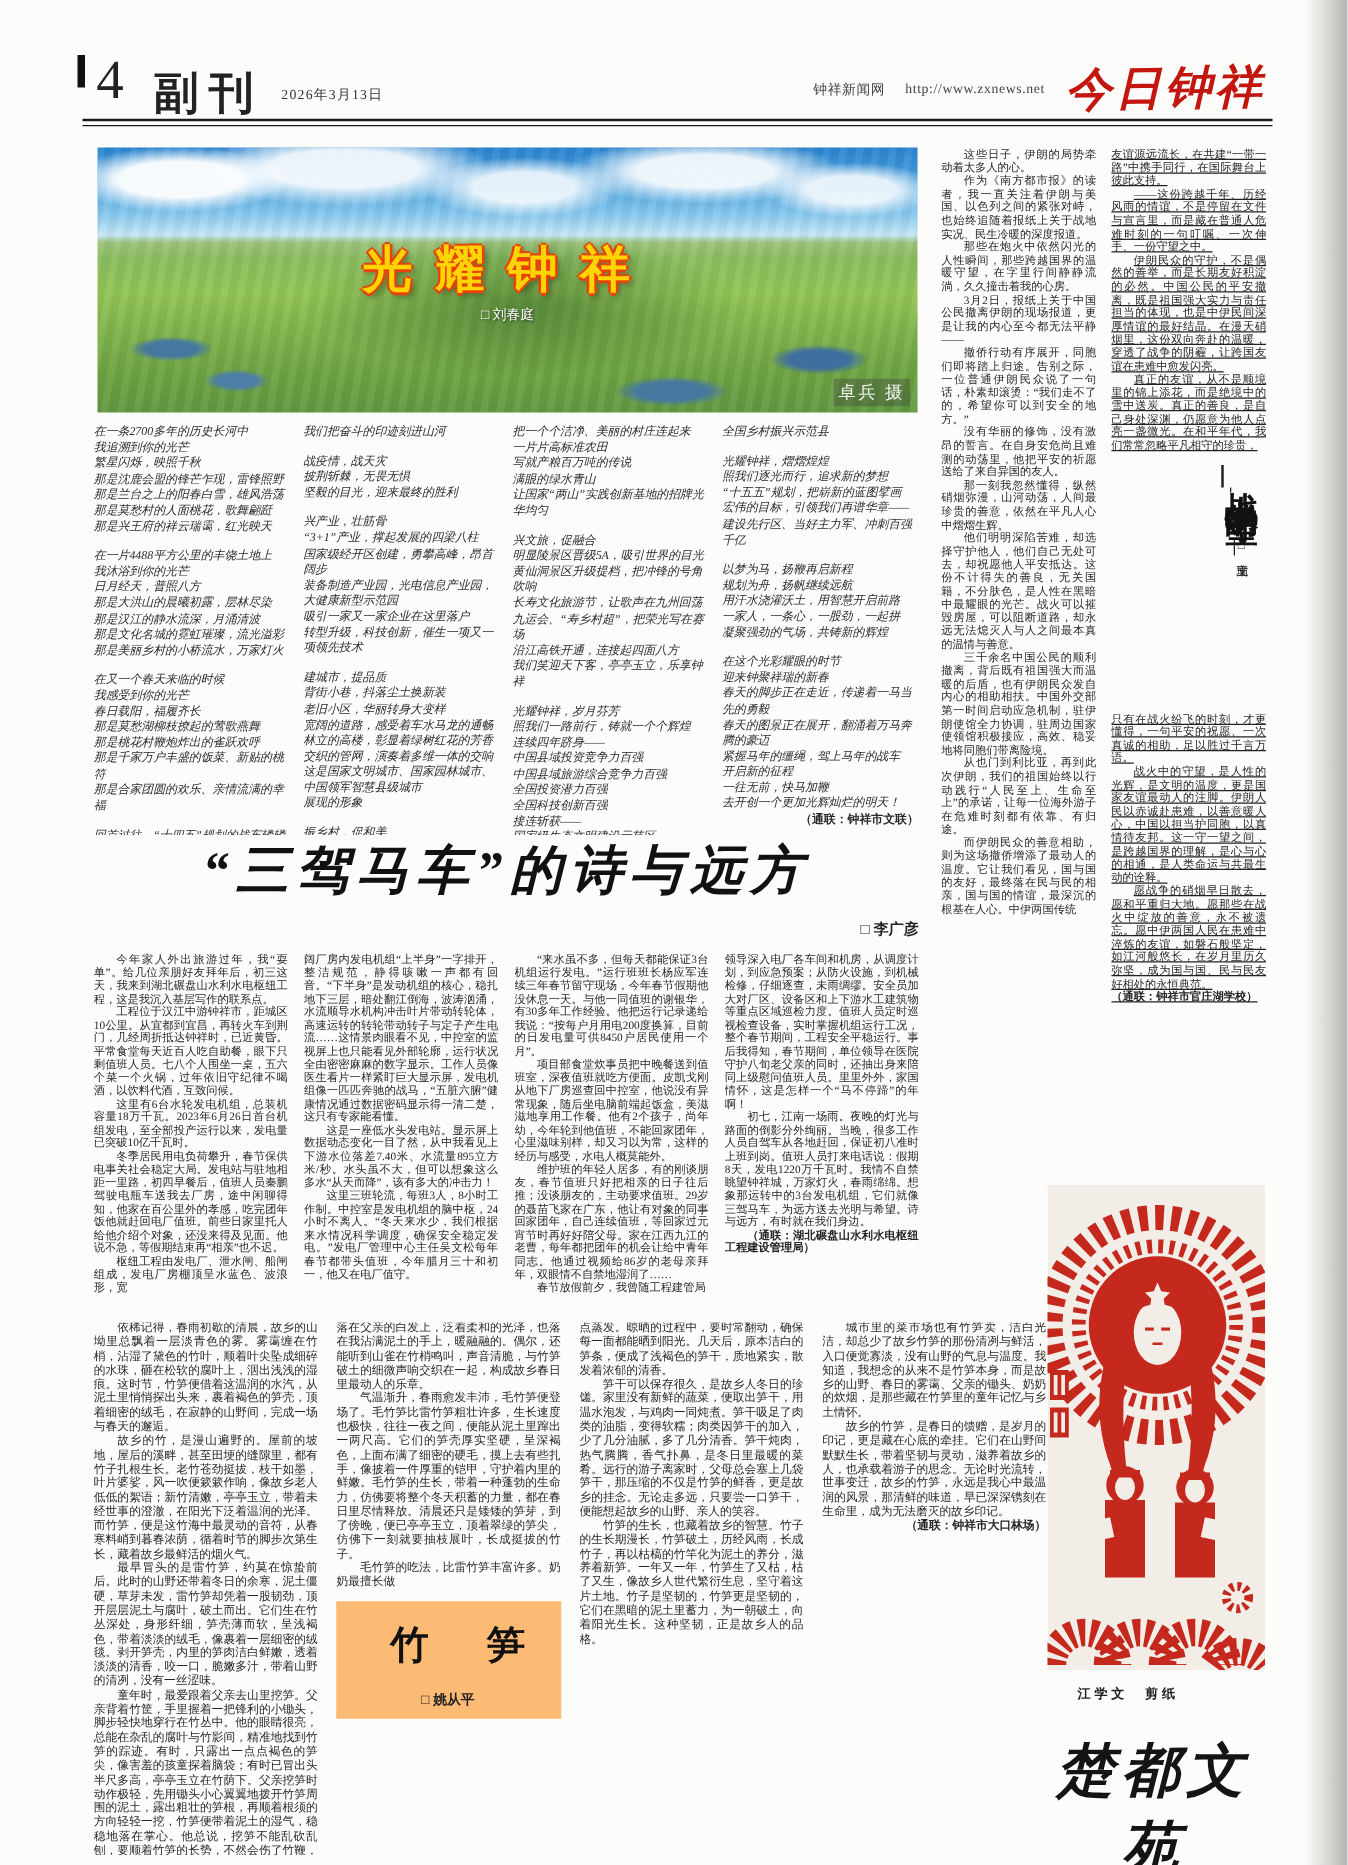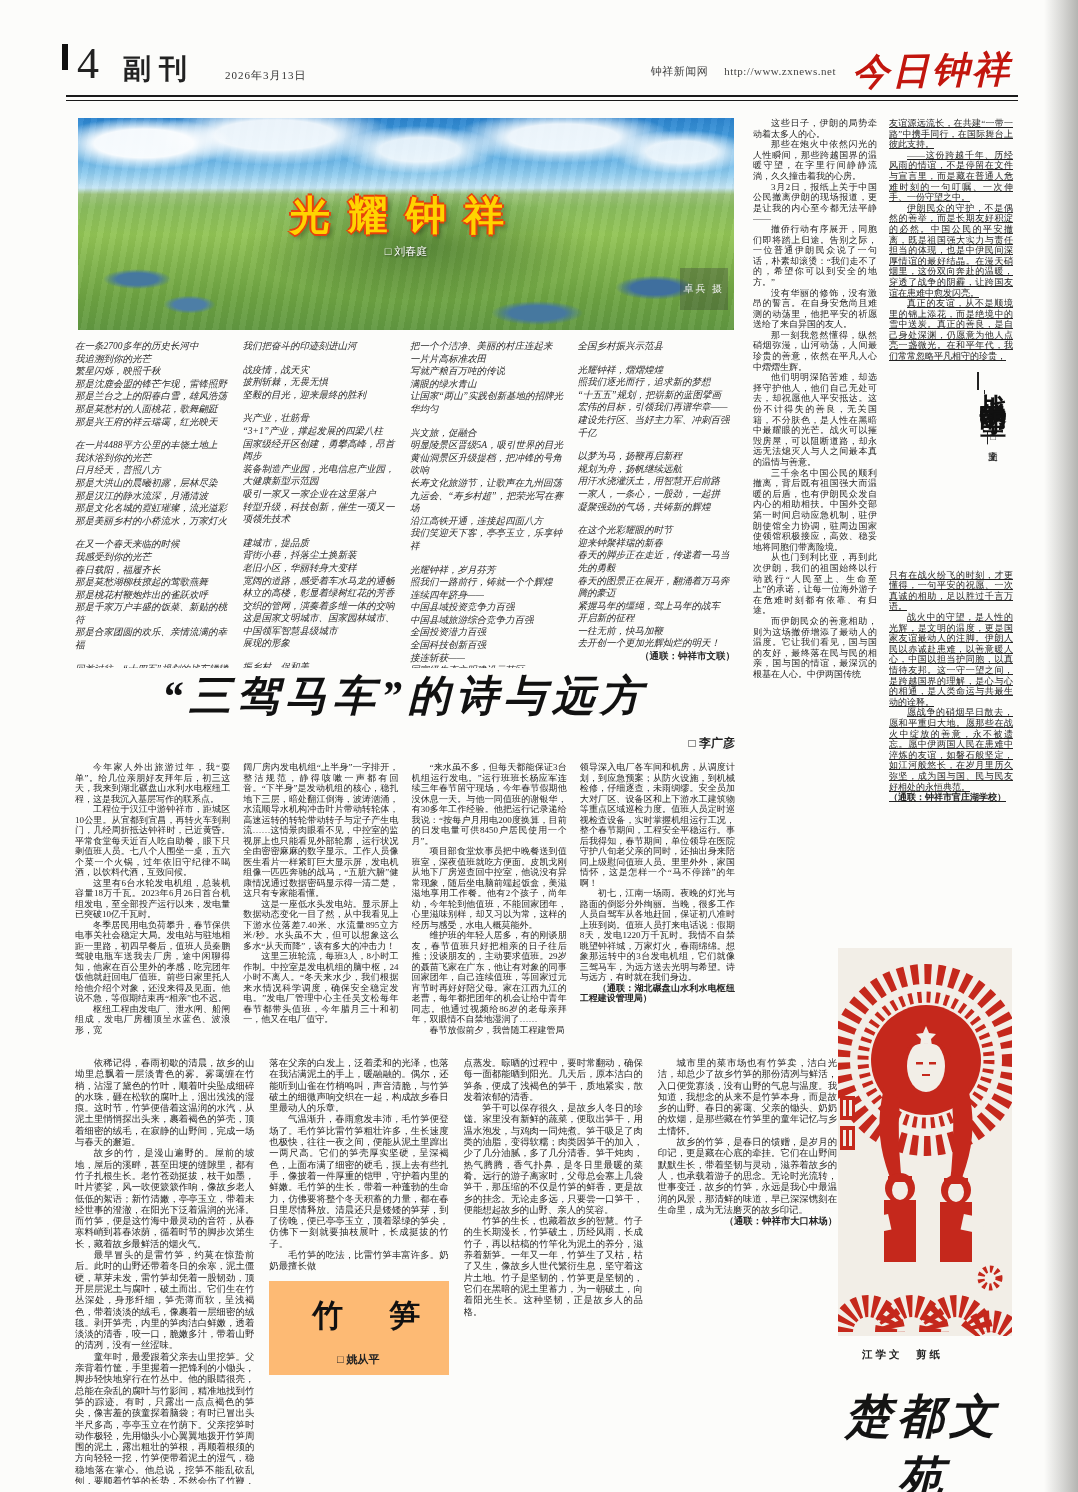--- a/index.html
+++ b/index.html
@@ -1,21 +1,21 @@
 <!DOCTYPE html>
 <html><head>
 <meta charset="utf-8">
 <style>
   html,body{margin:0;padding:0;background:#d9d9d6;}
   .page{position:relative;width:1078px;height:1492px;margin:0 auto;background:#fcfcfa;
         font-family:"Liberation Serif",serif;color:#222;overflow:hidden;}
   
   .hdr{position:absolute;left:75px;top:42px;width:937px;height:50px;}
   .hdr-page{position:absolute;left:2px;top:-2px;font-size:44px;line-height:48px;font-weight:400;}
-  .hdr-section{position:absolute;left:48px;top:8px;font-size:28px;font-weight:700;letter-spacing:8px;
+  .hdr-section{position:absolute;left:48px;top:8px;font-size:36px;font-weight:700;letter-spacing:8px;
                font-family:Liberation Mono, monospace;}
   .hdr-date{position:absolute;left:150px;top:26px;font-size:11px;color:#333;letter-spacing:1px;}
   .hdr-right{position:absolute;right:0;top:4px;display:flex;align-items:center;gap:16px;}
   .hdr-web{font-size:11px;color:#444;letter-spacing:.5px;}
   .hdr-brand{font-size:37px;color:#c2160e;font-weight:700;font-style:italic;letter-spacing:3px;
              transform:rotate(-1deg);font-family:"Liberation Serif",serif;}
   .hdr-rule{position:absolute;left:66px;right:60px;top:95px;height:3px;
             border-top:2px solid #1a1a1a;border-bottom:1px solid #1a1a1a;}
   .artifact{position:absolute;left:62px;top:44px;width:6px;height:26px;background:#101010;}
   
@@ -33,22 +33,22 @@
       radial-gradient(46px 12px at 70% 92%, #46789f 60%, rgba(70,120,160,0) 100%),
       repeating-linear-gradient(100deg, rgba(255,255,255,.05) 0 6px, rgba(0,0,0,.03) 6px 13px),
       linear-gradient(180deg,#2b84cf 0%,#4aa3e0 14%,#8ccaee 26%,#c6e6f5 33%,#9cc27b 36%,
                       #8abd5e 42%,#92c455 55%,#7fb24b 70%,#6da342 85%,#619841 100%);
   }
   .photo-title{position:absolute;left:0;right:0;top:70px;text-align:center;font-size:40px;font-weight:700;
     letter-spacing:18px;color:#ffd400;font-family:"Liberation Sans",sans-serif;
     text-shadow:-2px 0 #e8420c,2px 0 #e8420c,0 -2px #e8420c,0 2px #e8420c,3px 3px 5px rgba(0,0,0,.4);}
   .photo-author{position:absolute;left:0;right:0;top:126px;text-align:center;color:#fff;font-size:11px;
     text-shadow:1px 1px 2px rgba(0,0,0,.7);}
-  .photo-credit{position:absolute;right:6px;bottom:20px;color:#f3f3f3;font-size:10px;letter-spacing:2px;
-    background:rgba(50,50,50,.3);padding:14px 4px;}
+  .photo-credit{position:absolute;right:6px;bottom:5px;color:#f3f3f3;font-size:14px;letter-spacing:2px;
+    background:rgba(50,50,50,.3);padding:2px 4px;}
   
   .poem{position:absolute;left:75px;top:340px;width:660px;height:328px;display:flex;gap:10px;}
   .poem-col{flex:1;overflow:hidden;}
   .poem-line{font-size:9.5px;line-height:12.6px;font-style:italic;color:#2a2a2a;}
   .poem-line.blank{height:11px;}
   .poem-line.em{font-weight:700;font-style:normal;text-align:right;}
   
   .a1-title{position:absolute;left:75px;top:668px;width:660px;text-align:center;font-size:42px;
     font-weight:700;font-style:italic;letter-spacing:6px;color:#111;}
   .a1-author{position:absolute;left:75px;top:735px;width:660px;text-align:right;font-size:12px;
@@ -243,20 +243,21 @@
     <div class="col">
         <p class="para cont">领导深入电厂各车间和机房，从调度计划，到应急预案；从防火设施，到机械检修，仔细逐查，未雨绸缪。安全员加大对厂区、设备区和上下游水工建筑物等重点区域巡检力度。值班人员定时巡视检查设备，实时掌握机组运行工况，整个春节期间，工程安全平稳运行。事后我得知，春节期间，单位领导在医院守护八旬老父亲的同时，还抽出身来陪同上级慰问值班人员。里里外外，家国情怀，这是怎样一个“马不停蹄”的年啊！</p>
         <p class="para">初七，江南一场雨。夜晚的灯光与路面的倒影分外绚丽。当晚，很多工作人员自驾车从各地赶回，保证初八准时上班到岗。值班人员打来电话说：假期8天，发电1220万千瓦时。我情不自禁眺望钟祥城，万家灯火，春雨绵绵。想象那运转中的3台发电机组，它们就像三驾马车，为远方送去光明与希望。诗与远方，有时就在我们身边。</p>
         <p class="para em">（通联：湖北碾盘山水利水电枢纽工程建设管理局）</p>
       </div>
   </div>
 
   <div class="a2">
     <div class="a2-colA">
         <p class="para">这些日子，伊朗的局势牵动着太多人的心。</p>
+        <p class="para">作为《南方都市报》的读者，我一直关注着伊朗与美国、以色列之间的紧张对峙，也始终追随着报纸上关于战地实况、民生冷暖的深度报道。</p>
         <p class="para">那些在炮火中依然闪光的人性瞬间，那些跨越国界的温暖守望，在字里行间静静流淌，久久撞击着我的心房。</p>
         <p class="para">3月2日，报纸上关于中国公民撤离伊朗的现场报道，更是让我的内心至今都无法平静——</p>
         <p class="para">撤侨行动有序展开，同胞们即将踏上归途。告别之际，一位普通伊朗民众说了一句话，朴素却滚烫：“我们走不了的，希望你可以到安全的地方。”</p>
         <p class="para">没有华丽的修饰，没有激昂的誓言。在自身安危尚且难测的动荡里，他把平安的祈愿送给了来自异国的友人。</p>
         <p class="para">那一刻我忽然懂得，纵然硝烟弥漫，山河动荡，人间最珍贵的善意，依然在平凡人心中熠熠生辉。</p>
         <p class="para">他们明明深陷苦难，却选择守护他人，他们自己无处可去，却祝愿他人平安抵达。这份不计得失的善良，无关国籍，不分肤色，是人性在黑暗中最耀眼的光芒。战火可以摧毁房屋，可以阻断道路，却永远无法熄灭人与人之间最本真的温情与善意。</p>
         <p class="para">三千余名中国公民的顺利撤离，背后既有祖国强大而温暖的后盾，也有伊朗民众发自内心的相助相扶。中国外交部第一时间启动应急机制，驻伊朗使馆全力协调，驻周边国家使领馆积极接应，高效、稳妥地将同胞们带离险境。</p>
         <p class="para">从也门到利比亚，再到此次伊朗，我们的祖国始终以行动践行“人民至上、生命至上”的承诺，让每一位海外游子在危难时刻都有依靠、有归途。</p>
         <p class="para">而伊朗民众的善意相助，则为这场撤侨增添了最动人的温度。它让我们看见，国与国的友好，最终落在民与民的相亲，国与国的情谊，最深沉的根基在人心。中伊两国传统</p>
       </div>

